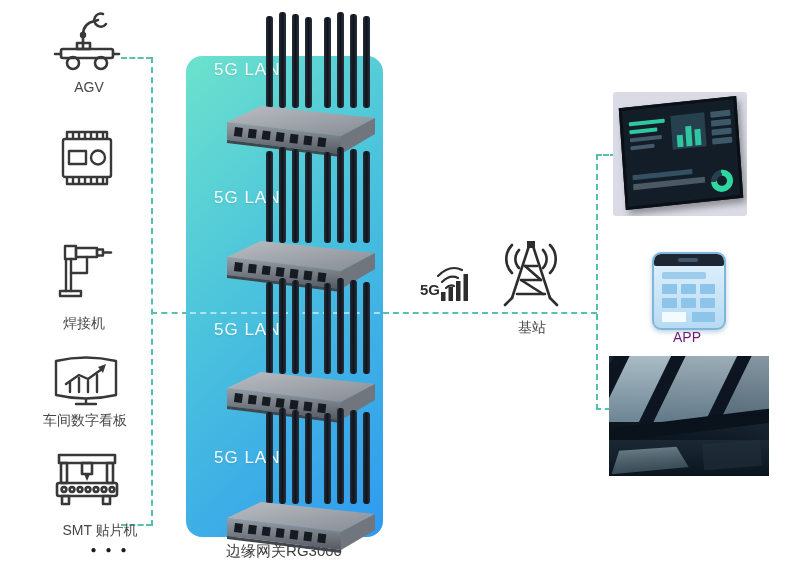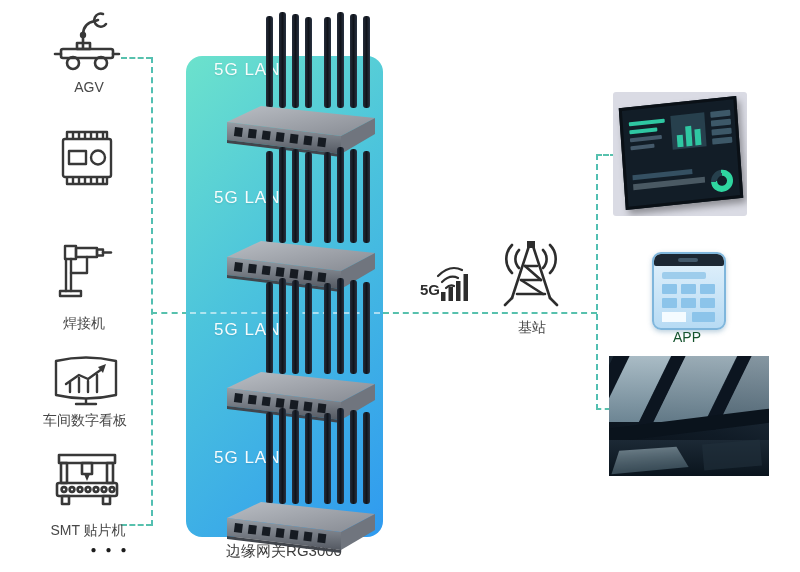--- a/index.html
+++ b/index.html
@@ -23,21 +23,21 @@
               color:rgba(255,255,255,.95);z-index:4;text-shadow:0 1px 2px rgba(0,0,0,.10);}
   .router{position:absolute;left:220px;z-index:4;}
   .panel-caption{position:absolute;left:184px;top:542px;width:200px;text-align:center;
                  font-size:15px;color:#3c3c3c;z-index:2;}
 
   
   .net-icon{position:absolute;z-index:2;}
 
   
   .endpoint-label{position:absolute;width:132px;text-align:center;font-size:14px;color:#474747;z-index:2;}
-  .app-label{color:#14532d;}
+  .app-label{color:#701a75;}
 
   .dash-wrap{position:absolute;left:613px;top:92px;width:134px;height:124px;
              background:#dadbe4;border-radius:3px;z-index:2;overflow:hidden;}
   .dash-screen{position:absolute;left:9px;top:10px;width:112px;height:96px;background:#121d27;
                border:3px solid #0a1016;transform:rotate(-4deg) skewY(-2deg);
                box-shadow:3px 5px 7px rgba(0,0,0,.35);overflow:hidden;}
   .ds-bar{position:absolute;height:4px;border-radius:1px;}
   .ds-teal{background:#2fc7a2;}
   .ds-gray{background:#44596a;}
   .ds-panel{position:absolute;left:48px;top:10px;width:34px;height:34px;background:#27404d;}
@@ -164,21 +164,21 @@
         <circle cx="19" cy="39.5" r="2.4"></circle>
         <circle cx="27" cy="39.5" r="2.4"></circle>
       <circle cx="35" cy="39.5" r="2.4"></circle>
         <circle cx="43" cy="39.5" r="2.4"></circle>
         <circle cx="51" cy="39.5" r="2.4"></circle>
       <circle cx="59" cy="39.5" r="2.4"></circle>
       <rect x="9" y="46" width="7" height="8"></rect>
       <rect x="50" y="46" width="7" height="8"></rect>
     </g>
   </svg>
-  <div class="dev-label" style="left:23px;top:522px;">SMT 贴片机</div>
+  <div class="dev-label" style="left:35px;top:522px;">SMT 贴片机</div>
   <div class="ellipsis" style="left:48px;top:544px;">●●●</div>
 
   <div class="panel"></div>
   <div class="dash-h-faint" style="left:190px;top:312px;width:190px;"></div>
 
   <div class="unit-label" style="top:60px;">5G LAN</div>
   <div class="unit-label" style="top:188px;">5G LAN</div>
   <div class="unit-label" style="top:320px;">5G LAN</div>
   <div class="unit-label" style="top:448px;">5G LAN</div>
 

